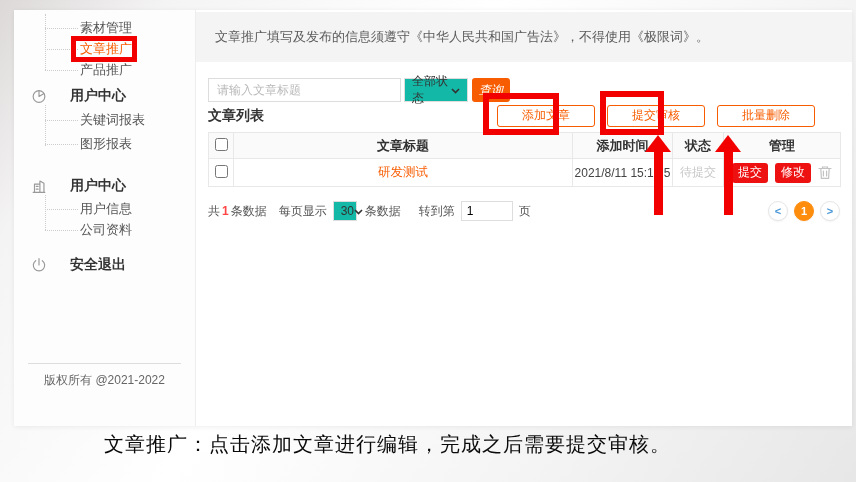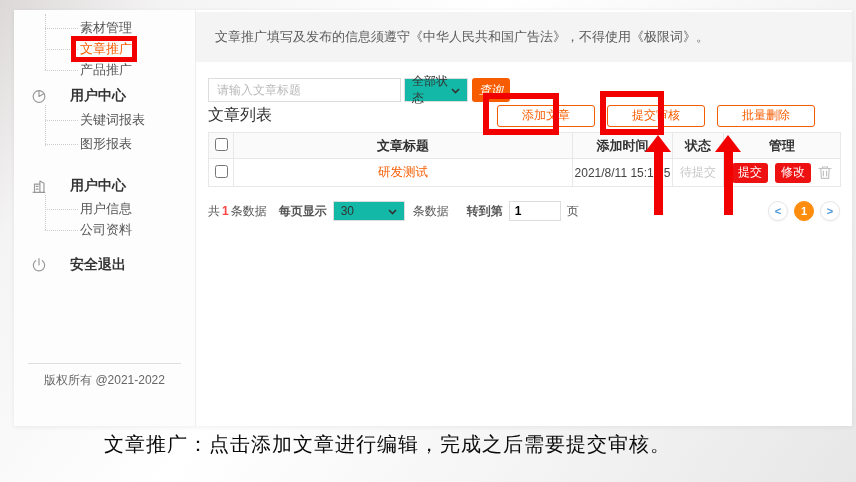--- a/index.html
+++ b/index.html
@@ -67,21 +67,21 @@
   .select {
     height:24px; border:1px solid #ddd; background:#14b8a6; display:flex; align-items:center;
     justify-content:space-between; padding:0 7px; font-size:12px; color:#333; cursor:pointer;
   }
   .status-select { width:64px; margin-left:3px; }
   .btn-query {
     margin-left:4px; width:38px; height:24px; background:#f85c00; color:#fff; border:none;
     font-size:12px; border-radius:3px; cursor:pointer;font-style:italic;
   }
   .list-row { margin-top:2px; height:23px; display:flex; align-items:center; justify-content:space-between; }
-  .list-title { font-size:16px; font-weight:normal; color:#333; }
+  .list-title { font-size:14px; font-weight:bold; color:#333; }
   .list-actions { display:flex; gap:12px; margin-right:25px; }
   .btn-outline {
     position:relative; height:22px; padding:0 24px; background:#fff; border:1px solid #f85c00;
     color:#f85c00; font-size:12px; border-radius:3px; cursor:pointer; white-space:nowrap;
   }
   
   table { margin-top:5px; width:632px; border-collapse:collapse; table-layout:fixed; }
   th,td { border:1px solid #e8e8e8; font-size:13px; text-align:center; }
   th { background:#fafafa; font-weight:bold; color:#333; height:26px; }
   td { height:28px; color:#444; }
@@ -97,22 +97,22 @@
   .manage-wrap { display:flex; align-items:center; justify-content:center; gap:7px; }
   .btn-red {
     height:20px; padding:0 6px; background:#ee1111; color:#fff; border:none; font-size:12px;
     border-radius:3px; cursor:pointer;
   }
   .trash { display:inline-flex; cursor:pointer; }
   input[type=checkbox]{ width:13px; height:13px; accent-color:#fff; cursor:pointer; }
   
   .pager-row { margin-top:14px; display:flex; align-items:center; font-size:12px; color:#555; width:632px; }
   .hl { color:#f44; font-weight:bold; padding:0 2px; }
-  .sp12 { margin-right:12px; } .sp6 { margin-right:6px;font-weight:bold; } .sp8 { margin-right:8px; } .sp18 { margin-right:18px; }
-  .pp-select { width:72px; height:20px; }
+  .sp12 { margin-right:12px; } .sp6 { margin-right:6px; } .sp8 { margin-right:8px; } .sp18 { margin-right:18px; }
+  .pp-select { width:24px; height:20px; }
   .goto-input { width:52px; height:20px; border:1px solid #ddd; padding:0 5px; font-size:12px; outline:none; }
   .pager-circles { margin-left:auto; display:flex; gap:6px; }
   .pcirc {
     width:20px; height:20px; border-radius:50%; background:#fff; border:1px solid #e6e6e6;
     display:flex; align-items:center; justify-content:center; font-size:11px; font-weight:bold;
     color:#4a97d6; cursor:pointer; box-shadow:0 1px 2px rgba(0,0,0,.05);
   }
   .pcirc.active { background:#fe8d0e; border-color:#fe8d0e; color:#fff; }
   
   .anno-side {

